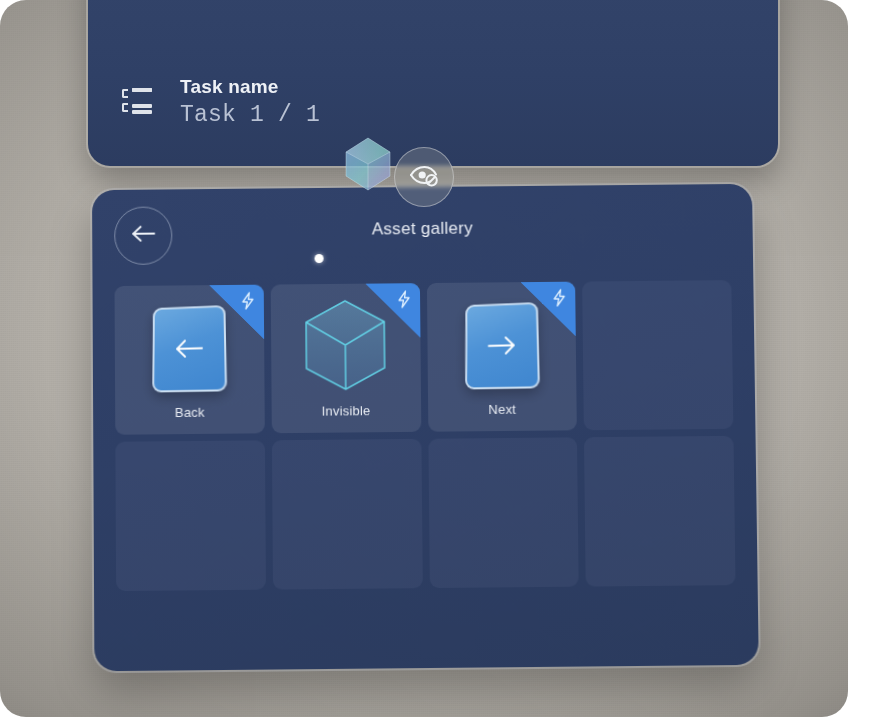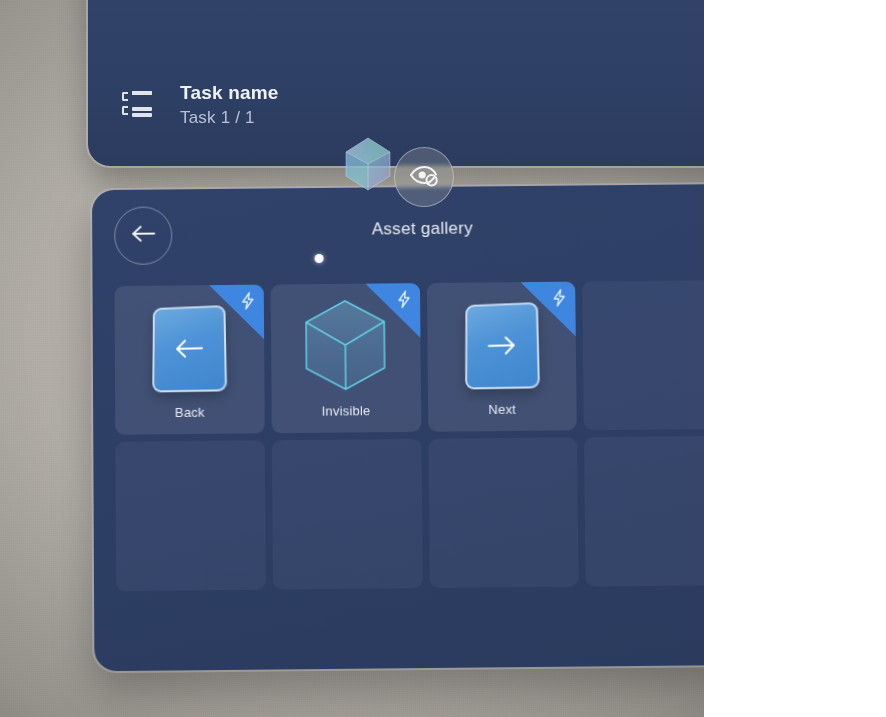--- a/index.html
+++ b/index.html
@@ -8,26 +8,27 @@
   html, body {
     width: 886px;
     height: 717px;
     overflow: hidden;
     font-family: "Liberation Sans", sans-serif;
   }
 
   
   #scene {
     position: relative;
-    width: 704px;
+    width: 848px;
     height: 717px;
     background:
       radial-gradient(ellipse 120% 90% at 48% 42%,
           #b9b5ae 0%, #b2aea7 38%, #a6a29b 72%, #9b9790 100%);
     overflow: hidden;
+    border-radius: 26px;
   }
   
   #scene::before {
     content: "";
     position: absolute;
     inset: 0;
     pointer-events: none;
     opacity: .32;
     background-image:
       repeating-linear-gradient(0deg,   rgba(255,255,255,.035) 0 1px, rgba(0,0,0,.035) 1px 2px),
@@ -106,23 +107,24 @@
 
   .task-text { display: flex; flex-direction: column; gap: 4px; }
   .task-title {
     color: #eef1f6;
     font-size: 19px;
     font-weight: 700;
     letter-spacing: .2px;
   }
   .task-sub {
     color: #b9c2d4;
-    font-size: 17px;
+    font-size: 23px;
     font-weight: 400;
     letter-spacing: .2px;
+    font-family: Liberation Mono, monospace;
   }
 
   
   #gem {
     position: absolute;
     left: 338px;
     top: 134px;
     width: 60px;
     height: 60px;
     z-index: 6;

